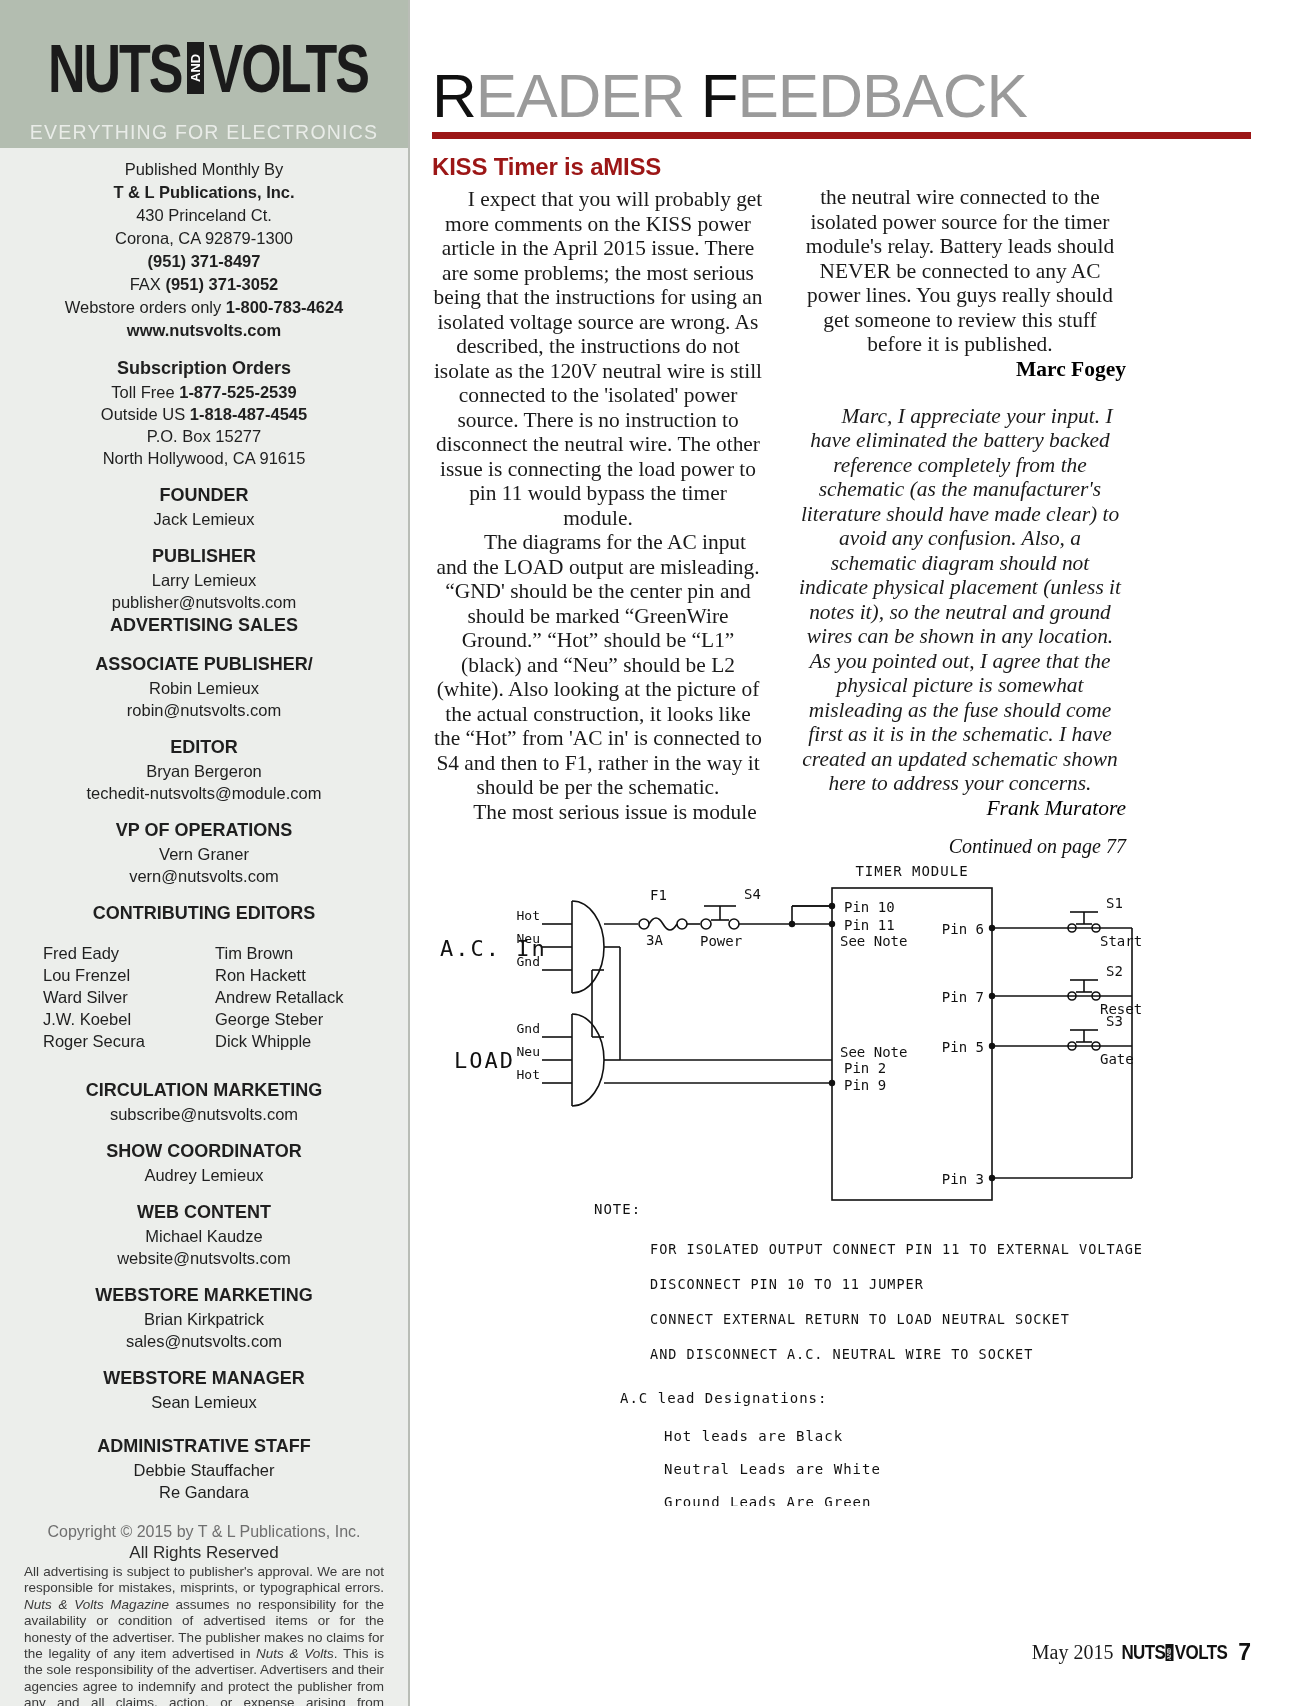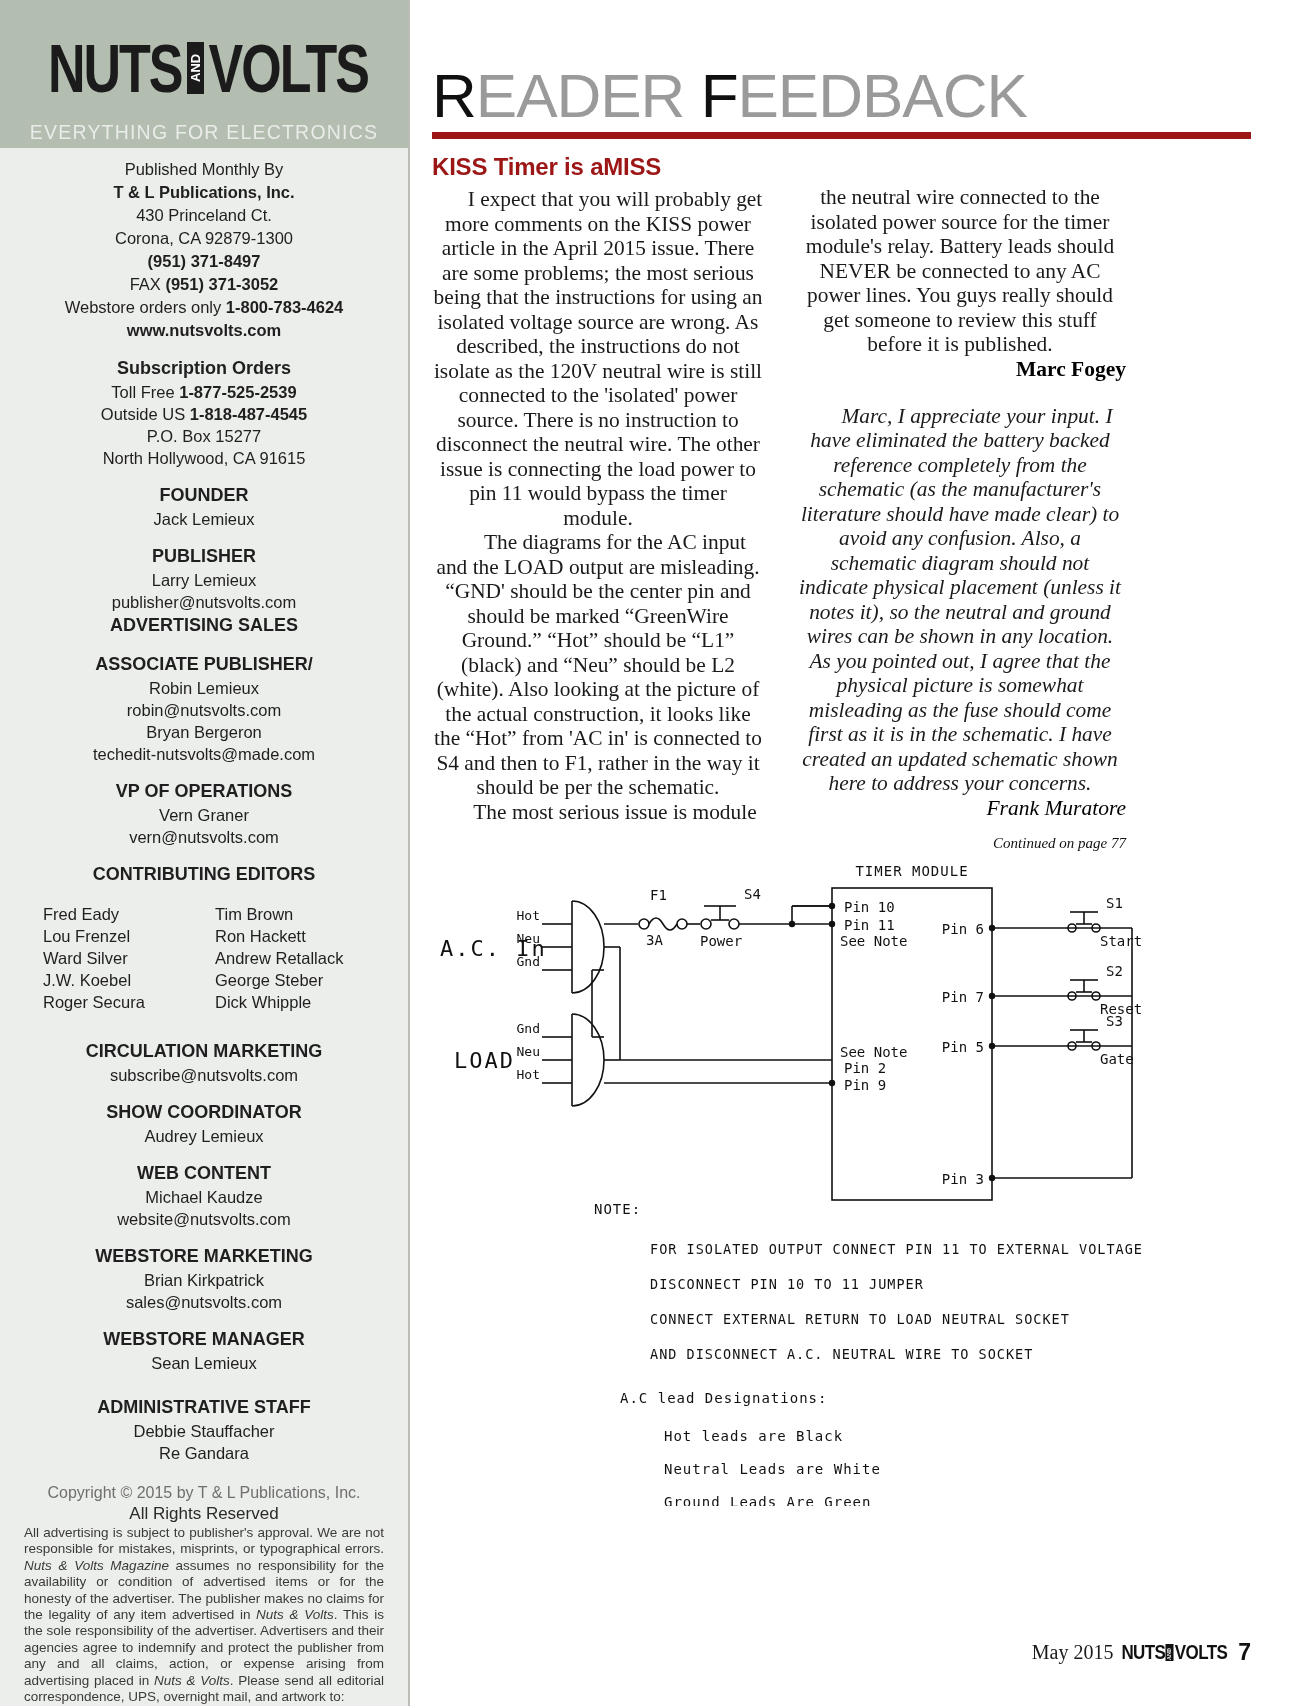--- a/index.html
+++ b/index.html
@@ -92,21 +92,21 @@
   }
   .body-txt{
     font-family:"Liberation Serif", serif;
     font-size:21.4px;line-height:24.5px;color:#1a1a1a;
     margin:0;text-align:center;
   }
   .body-txt.ind{text-indent:34px;}
   .body-txt.it{font-style:italic;}
   .sig{font-family:"Liberation Serif",serif;font-weight:bold;font-size:21.5px;text-align:right;margin:0;}
   .sig2{font-family:"Liberation Serif",serif;font-style:italic;font-size:21.5px;text-align:right;margin:0;}
-  .contd{font-family:"Liberation Serif",serif;font-style:italic;font-size:15px;text-align:right;margin:14px 0 0 0;color:#111;}
+  .contd{font-family:"Liberation Serif",serif;font-style:italic;font-size:20px;text-align:right;margin:14px 0 0 0;color:#111;}
 
   
   .schem{position:absolute;left:22px;top:866px;width:826px;height:640px;}
   .schem svg{display:block;}
 
   
   .footer{
     position:absolute;right:38px;bottom:40px;
     display:flex;align-items:center;gap:8px;
     font-family:"Liberation Serif",serif;font-size:20px;color:#1a1a1a;
@@ -153,22 +153,23 @@
 
       <div class="sb-head">PUBLISHER</div>
       <div class="sb-sub">Larry Lemieux</div>
       <div class="sb-sub">publisher@nutsvolts.com</div>
 
       <div class="sb-head" style="margin-top:0">ADVERTISING SALES</div>
       <div class="sb-head">ASSOCIATE PUBLISHER/</div>
       <div class="sb-sub">Robin Lemieux</div>
       <div class="sb-sub">robin@nutsvolts.com</div>
 
+      <div class="sb-head">EDITOR</div>
       <div class="sb-sub">Bryan Bergeron</div>
-      <div class="sb-sub">techedit-nutsvolts@made.com</div>
+      <div class="sb-sub">techedit-nutsvolts@module.com</div>
 
       <div class="sb-head">VP OF OPERATIONS</div>
       <div class="sb-sub">Vern Graner</div>
       <div class="sb-sub">vern@nutsvolts.com</div>
 
       <div class="sb-head">CONTRIBUTING EDITORS</div>
       <div class="ce-grid">
         <div class="ce-col">
           <div>Fred Eady</div>
           <div>Lou Frenzel</div>

